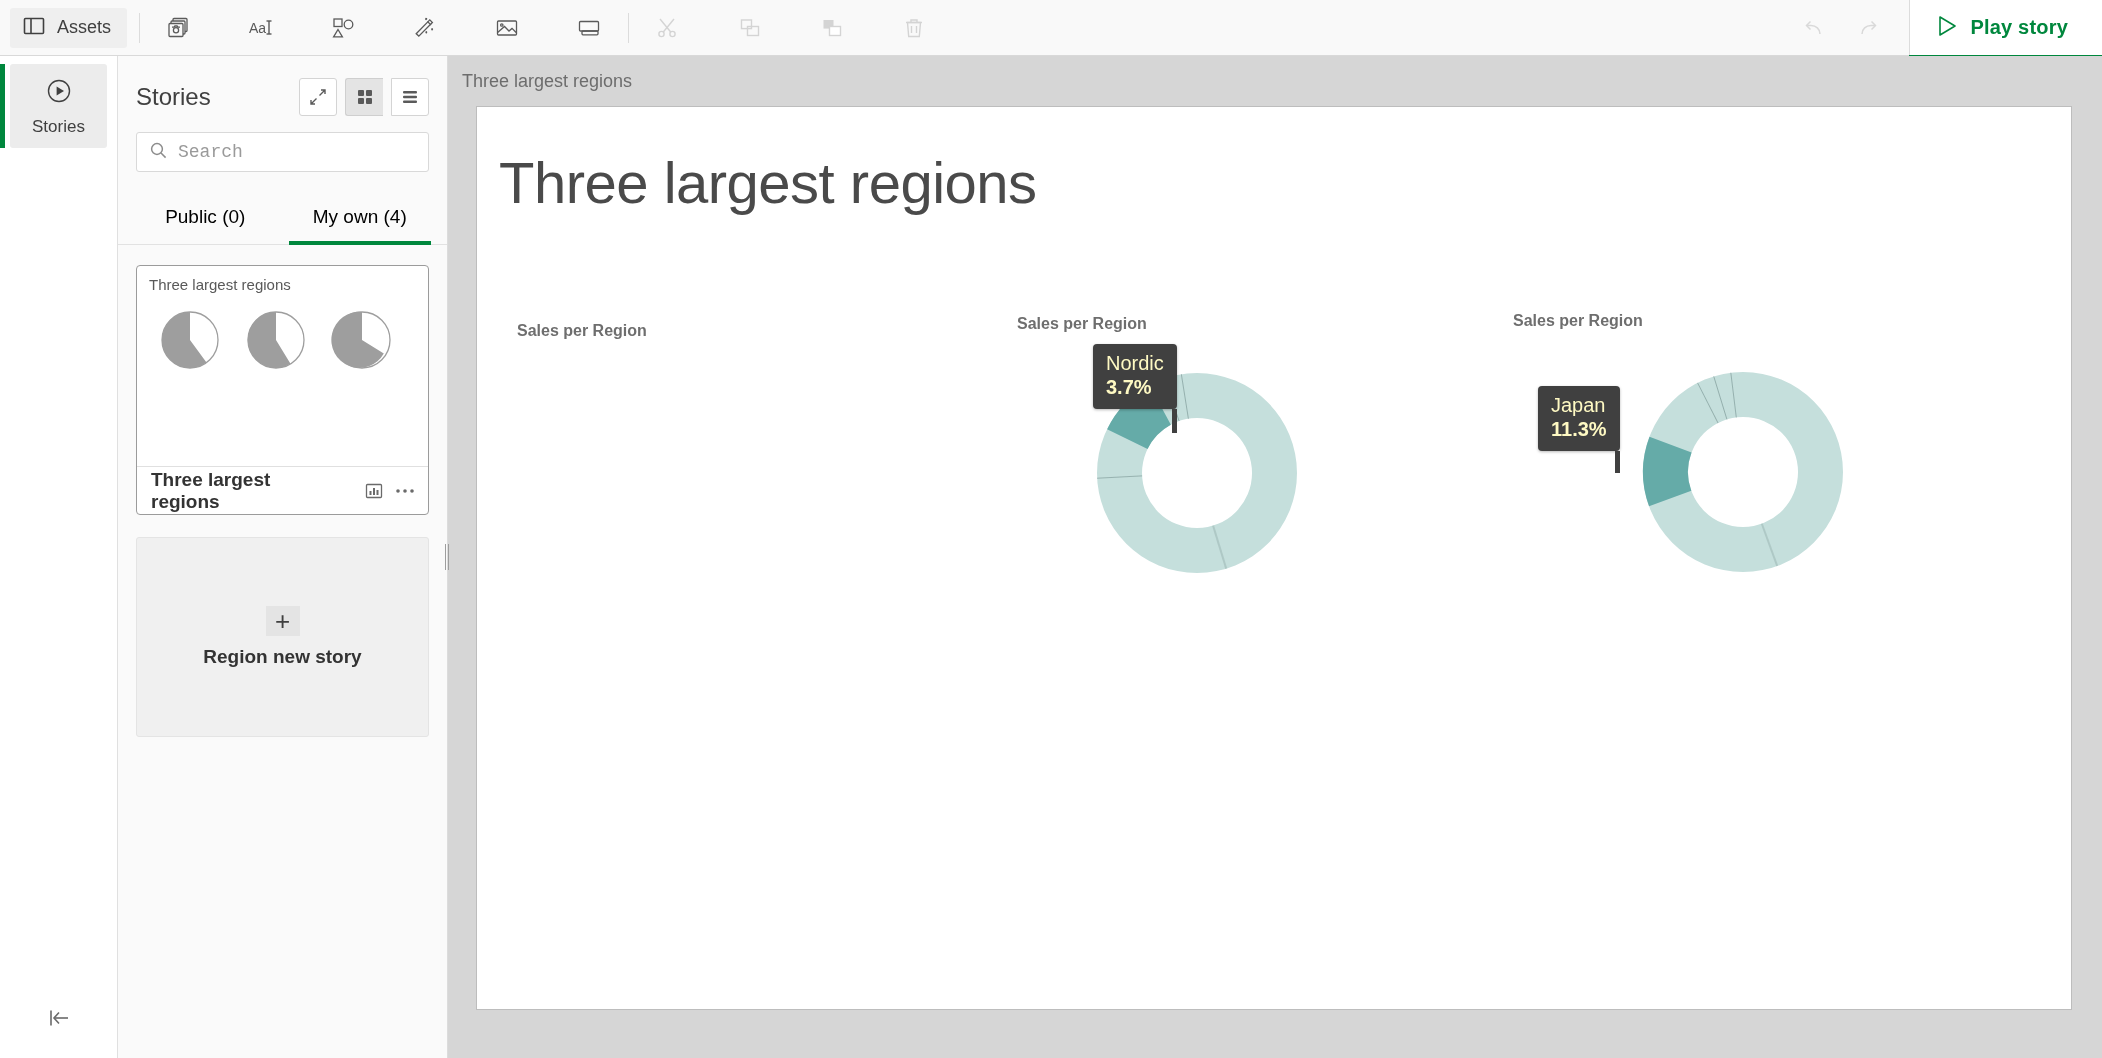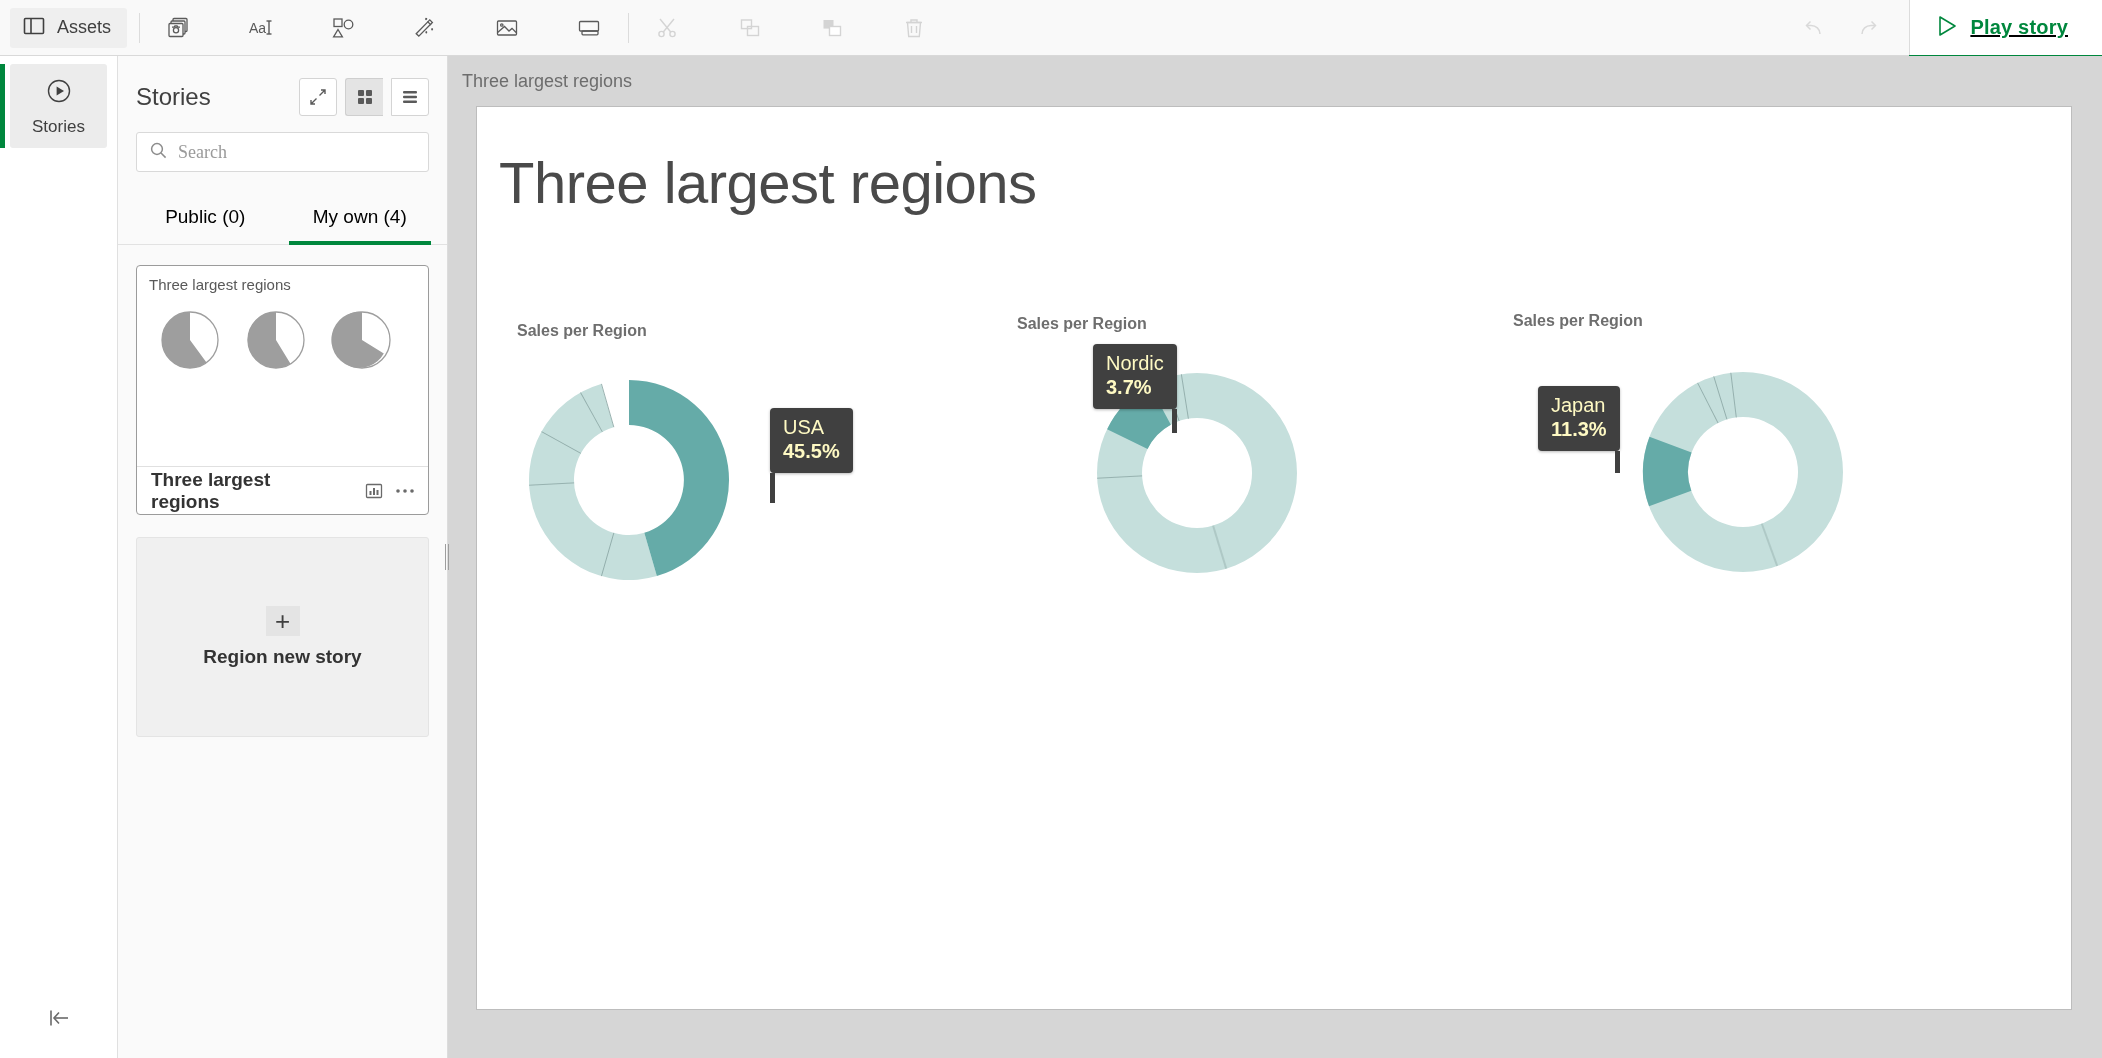--- a/index.html
+++ b/index.html
@@ -26,21 +26,21 @@
   }
   .assets-btn .label { font-size: 18px; color: #404040; }
   .tb-sep { width: 1px; height: 30px; background: #dcdcdc; margin: 0 12px; }
   .tb-group { display: flex; align-items: center; gap: 28px; }
   .tb-btn {
     width: 54px; height: 44px;
     display: flex; align-items: center; justify-content: center;
     cursor: pointer; border-radius: 3px;
   }
   .tb-btn.disabled { cursor: default; }
-  .tb-right { margin-left: auto; display: flex; align-items: center; height: 100%; text-decoration: underline; }
+  .tb-right { margin-left: auto; display: flex; align-items: center; height: 100%; }
   .play-story {
     display: flex; align-items: center; gap: 12px;
     height: 56px; padding: 0 34px 0 26px;
     border-left: 1px solid #dcdcdc;
     background: #ffffff;
     cursor: pointer;
   }
   .play-story .label { font-size: 20px; color: #00873d; font-weight: bold; letter-spacing: .2px; }
   .play-story-wrap { position: relative; height: 56px; }
   .play-story-wrap::after {
@@ -93,21 +93,21 @@
   .hbtn.sel { background: #e4e4e4; border-color: #cfcfcf; }
   .hbtn.grp-l { border-top-right-radius:0; border-bottom-right-radius:0; border-right:none; }
   .hbtn.grp-r { border-top-left-radius:0; border-bottom-left-radius:0; }
   .search-wrap { padding: 16px 18px 0 18px; }
   .search-box {
     height: 40px; background: #ffffff; border: 1px solid #d9d9d9; border-radius: 3px;
     display: flex; align-items: center; gap: 10px; padding: 0 12px;
   }
   .search-box input {
     border: none; outline: none; background: transparent; font-size: 18px; color: #4d7c0f;
-    font-family: Liberation Serif, serif; width: 100%;
+    font-family: Liberation Mono, monospace; width: 100%;
   }
   .search-box input::placeholder { color: #9a9a9a; }
   .tabs { display: flex; margin-top: 20px; padding: 0 10px; border-bottom: 1px solid #e2e2e2; }
   .tab {
     flex: 1; text-align: center; padding: 14px 0 16px 0; font-size: 19px; color: #000000;
     cursor: pointer; position: relative;
   }
   .tab.active::after {
     content: ""; position: absolute; left: 6px; right: 6px; bottom: -1px; height: 4px; background: #00873d;
   }
@@ -424,43 +424,20 @@
     </div>
 
     <div class="stage">
       <div class="stage-crumb">Three largest regions</div>
 
       <div class="slide">
         <div class="slide-title">Three largest regions</div>
 
         <div class="chart-obj" style="left:40px; top:215px; width:520px; height:300px;">
           <div class="chart-label">Sales per Region</div>
-          <div class="donut-wrap" style="margin-top:20px;">
-            <svg width="330" height="260" viewBox="0 0 330 260">
-              <g transform="translate(112,120)">
-
-                <path d="M0 -100 A100 100 0 1 1 -0.0 100 L0 55 A55 55 0 1 0 0 -55 Z" fill="#c5dfdc" transform="rotate(163.8)"></path>
-
-                <g stroke="#8aa5a3" stroke-width="0.9" opacity=".85">
-                  <line x1="0" y1="-55" x2="0" y2="-100" transform="rotate(-16)"></line>
-                  <line x1="0" y1="-55" x2="0" y2="-100" transform="rotate(-29)"></line>
-                  <line x1="0" y1="-55" x2="0" y2="-100" transform="rotate(-61)"></line>
-                  <line x1="0" y1="-55" x2="0" y2="-100" transform="rotate(-93)"></line>
-                  <line x1="0" y1="-55" x2="0" y2="-100" transform="rotate(196)"></line>
-                </g>
-
-                <path d="M0 -100 A100 100 0 0 1 27.85 96.05 L15.3 52.8 A55 55 0 0 0 0 -55 Z" fill="#65aba8"></path>
-              </g>
-            </svg>
-            <div class="tooltip" style="left:253px; top:48px;">
-              <div class="t-name">USA</div>
-              <div class="t-val">45.5%</div>
-              <div class="tail" style="left:0px; top:100%; height:30px;"></div>
-            </div>
-          </div>
         </div>
 
         <div class="chart-obj" style="left:540px; top:208px; width:520px; height:300px;">
           <div class="chart-label">Sales per Region</div>
           <div class="donut-wrap" style="margin-top:20px;">
             <svg width="330" height="260" viewBox="0 0 330 260">
               <g transform="translate(180,120)">
                 <path d="M0 -100 A100 100 0 1 1 -0.0 100 L0 55 A55 55 0 1 0 0 -55 Z" fill="#c5dfdc" transform="rotate(0)"></path>
                 <path d="M0 -100 A100 100 0 0 1 0 100 L0 55 A55 55 0 0 0 0 -55 Z" fill="#c5dfdc" transform="rotate(180)"></path>
                 <g stroke="#8aa5a3" stroke-width="0.9" opacity=".85">

